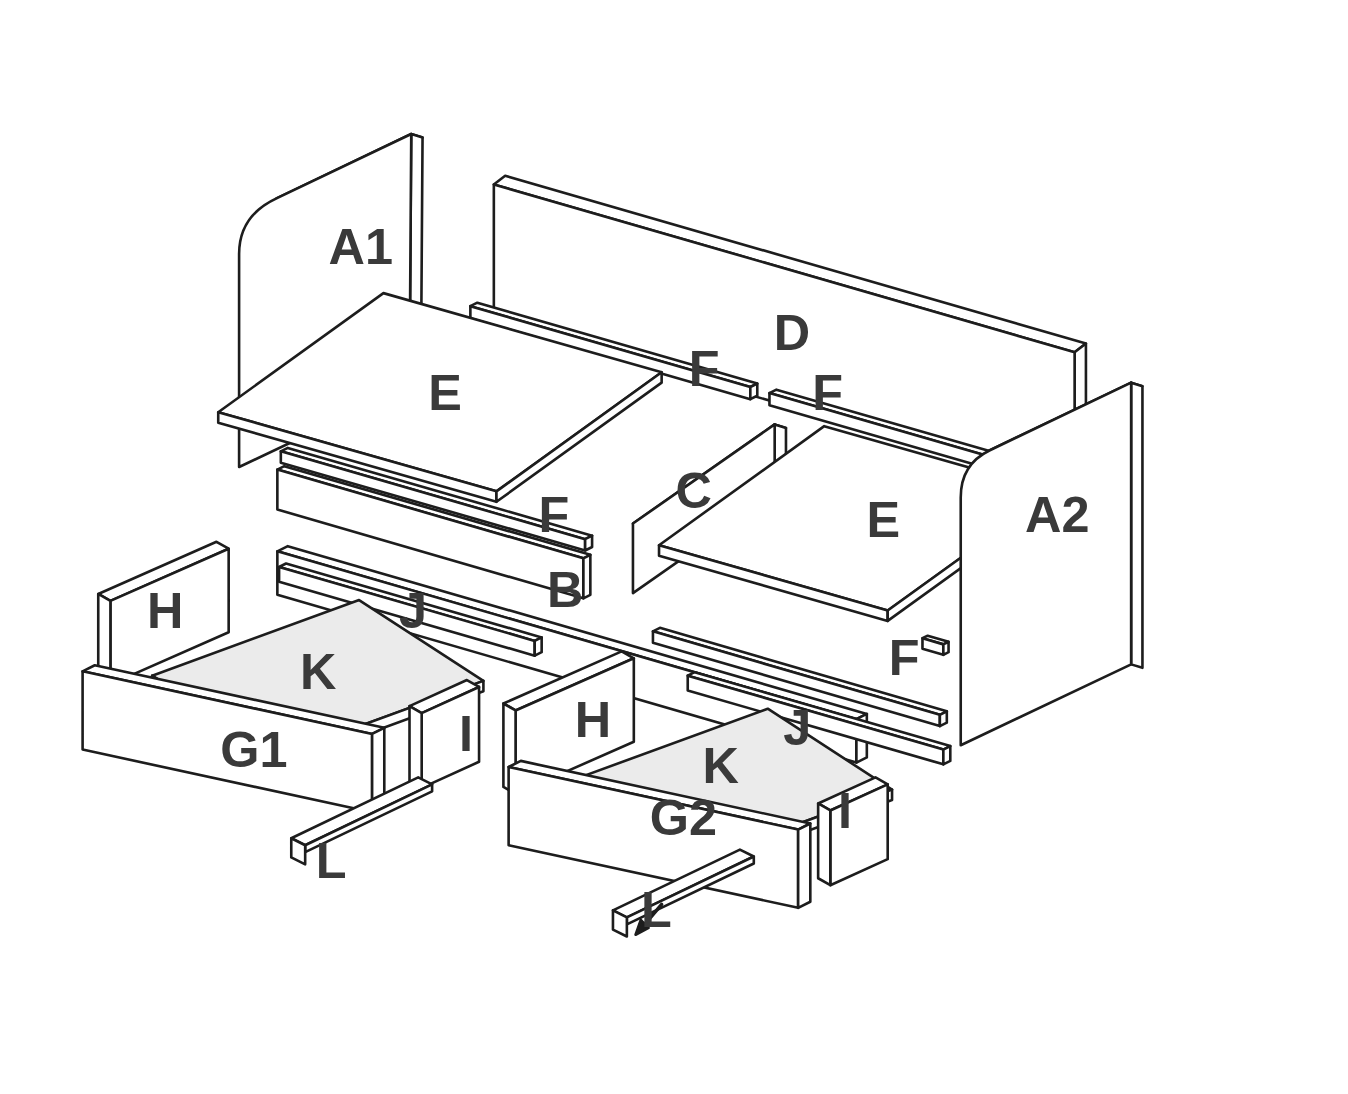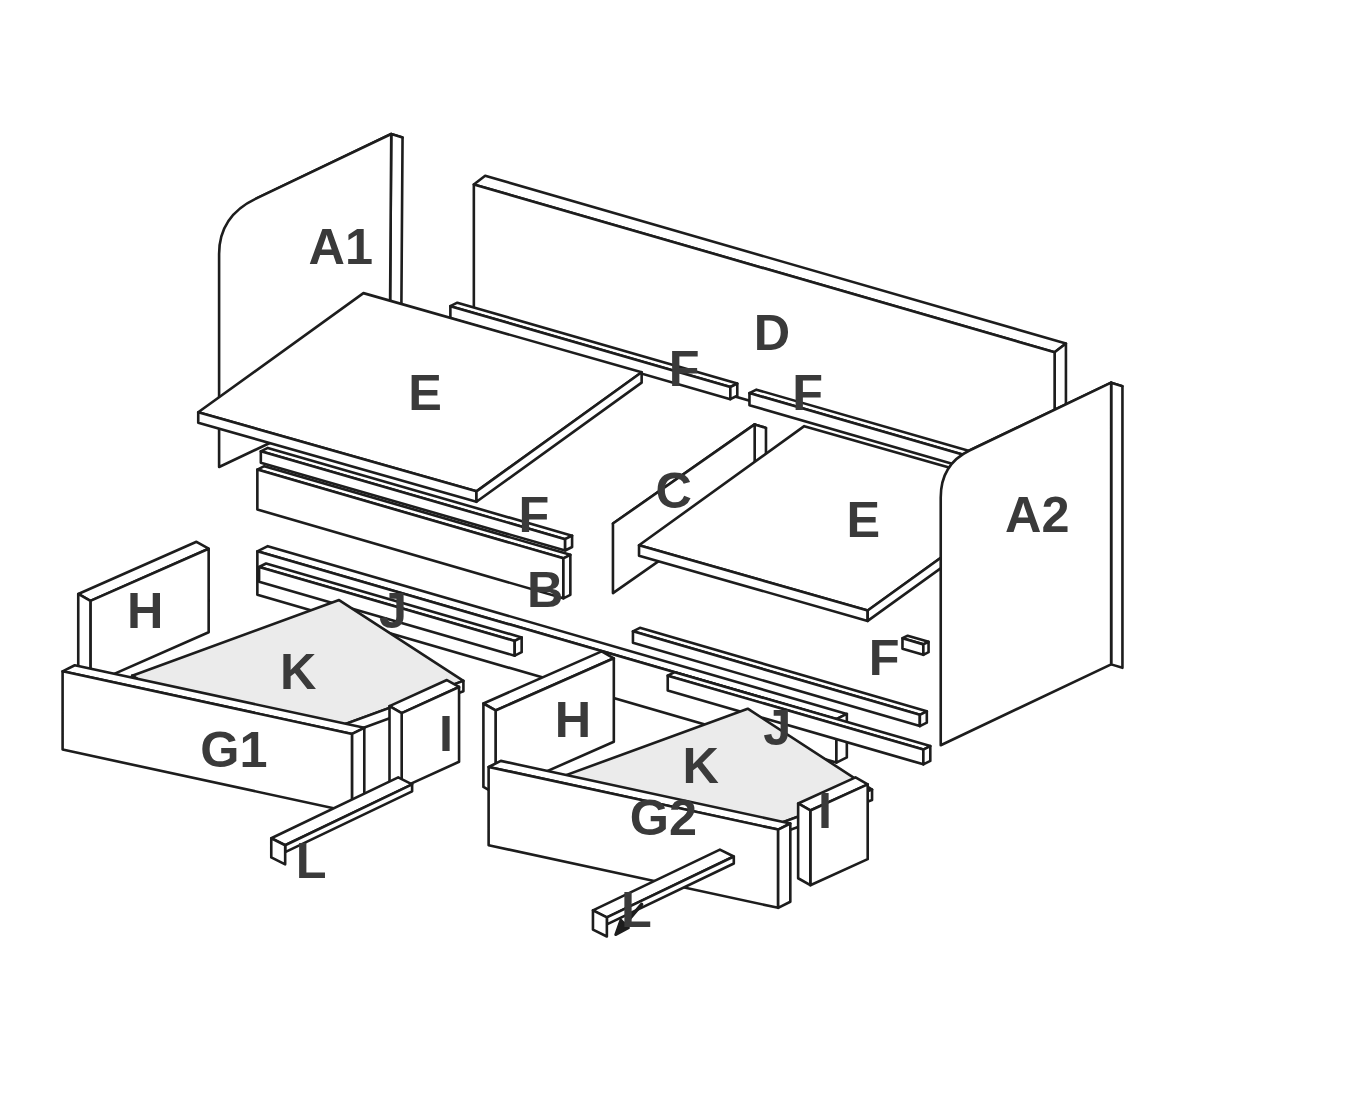--- a/index.html
+++ b/index.html
@@ -1,17 +1,17 @@
 <!DOCTYPE html>
 <html style="--bg: #ffffff; --line: #1d1d1d; --panel: #ffffff; --kfill: #ebebeb; --labelcolor: #3a3a3a;"><head>
 <meta charset="utf-8">
 <style>
   html,body{margin:0;padding:0;background:#fff;}
   .stage{width:1172px;height:1094px;background:var(--bg,#fff);position:relative;overflow:hidden;
-         font-family:"Liberation Sans",sans-serif;}
+         font-family:"Liberation Sans",sans-serif;padding-left:20px;}
   .stage svg{display:block;width:100%;height:100%;}
   .part path{fill:var(--panel,#fff);stroke:var(--line,#1d1d1d);stroke-width:3;
              stroke-linejoin:round;stroke-linecap:round;}
   .part path.k-top{fill:var(--kfill,#ebebeb);}
   .part path.solid{fill:var(--line,#1d1d1d);}
   .part path.shaft{fill:none;stroke-width:4;}
   .part-label{font-family:"Liberation Sans",sans-serif;font-weight:700;font-size:58px;
               fill:var(--labelcolor,#3a3a3a);text-anchor:middle;}
 </style>
 </head>

